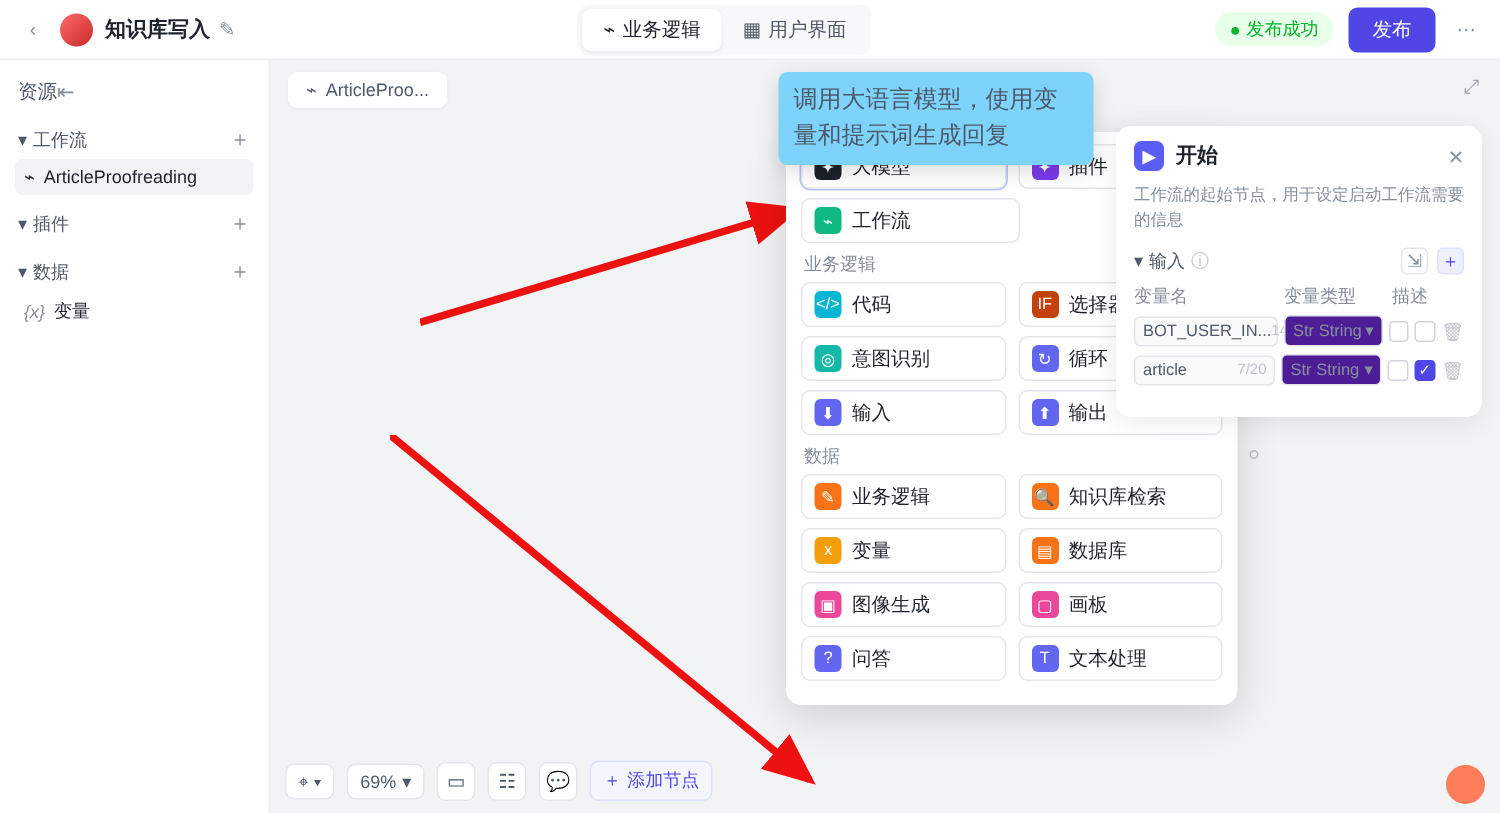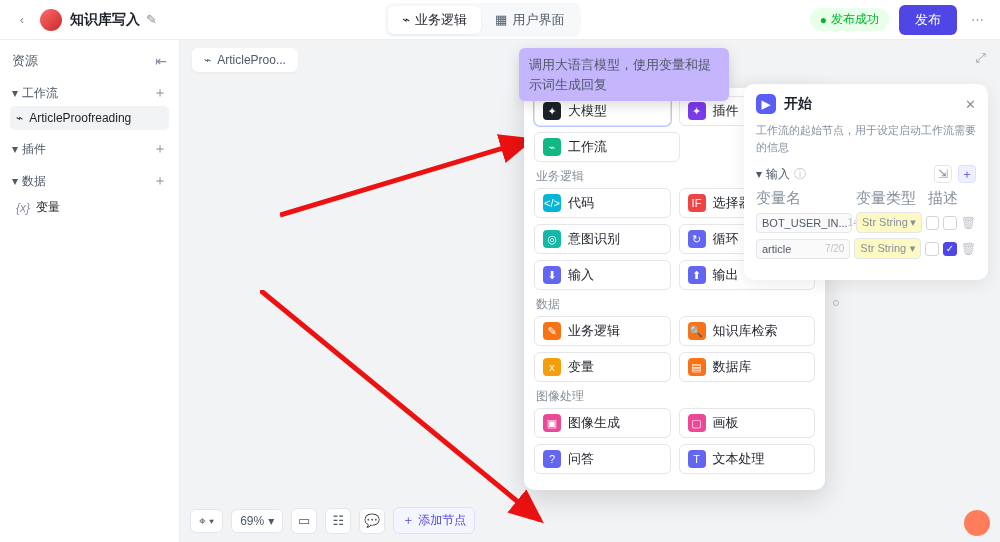--- a/index.html
+++ b/index.html
@@ -13,35 +13,35 @@
 .center-tabs{margin:0 auto;display:flex;background:#f7f8fa;border-radius:8px;padding:3px}
 .ctab{padding:5px 14px;border-radius:6px;font-size:13px;color:#4e5969;display:flex;align-items:center;gap:5px;cursor:pointer}
 .ctab.active{background:#fff;color:#1d2129;box-shadow:0 1px 3px rgba(0,0,0,.06)}
 .top-right{display:flex;align-items:center;gap:10px}
 .badge-success{color:#00b42a;background:#e8ffea;border-radius:14px;padding:3px 10px;font-size:12px;display:flex;align-items:center;gap:4px}
 .btn-primary{background:#4f46e5;color:#fff;border:none;border-radius:6px;padding:6px 16px;font-size:13px;cursor:pointer}
 .dots{color:#86909c;cursor:pointer;padding:0 4px}
 
 .layout{display:flex;height:calc(100% - 40px)}
 .sidebar{width:180px;background:#fff;border-right:1px solid #eee;padding:8px 10px}
-.sb-head{display:flex;align-items:center;justify-content:space-between;padding:4px 2px;color:#4e5969;font-size:13px}
+.sb-head{display:flex;align-items:center;padding:4px 2px;color:#4e5969;font-size:13px}
 .sb-section{margin-top:6px}
 .sb-title{display:flex;align-items:center;justify-content:space-between;color:#4e5969;font-size:12px;padding:4px 2px;cursor:pointer}
 .sb-title .left{display:flex;align-items:center;gap:4px}
 .sb-item{display:flex;align-items:center;gap:6px;padding:5px 6px;border-radius:5px;font-size:12px;color:#1d2129;cursor:pointer}
 .sb-item.active{background:#f2f3f5}
 .sb-empty{color:#c9cdd4;text-align:center;padding:22px 0;font-size:12px}
 .plus{color:#86909c;cursor:pointer;font-size:14px}
 
 .canvas{flex:1;position:relative;background:#f2f3f5}
 .tab-chip{position:absolute;top:8px;left:12px;background:#fff;border-radius:6px;padding:5px 12px;font-size:12px;color:#4e5969;display:flex;align-items:center;gap:6px;box-shadow:0 1px 3px rgba(0,0,0,.04)}
 .expand-ico{position:absolute;top:10px;right:14px;color:#9aa3af;cursor:pointer}
 
 .nodepanel{position:absolute;top:48px;left:344px;width:301px;background:#fff;border-radius:10px;box-shadow:0 8px 28px rgba(0,0,0,.15);padding:8px 10px 10px}
-.tooltip{position:absolute;top:-40px;left:-5px;background:#c4b5fd;border-radius:6px;box-shadow:0 4px 14px rgba(0,0,0,.14);padding:7px 10px;font-size:13px;color:#4e5969;line-height:1.5;max-width:210px}
+.tooltip{position:absolute;top:-40px;left:-5px;background:#7dd3fc;border-radius:6px;box-shadow:0 4px 14px rgba(0,0,0,.14);padding:7px 10px;font-size:16px;color:#4e5969;line-height:1.5;max-width:210px}
 .np-row{display:flex;gap:8px;margin-bottom:6px}
 .np-item{flex:1;border:1px solid #e5e6eb;border-radius:6px;padding:5px 8px;display:flex;align-items:center;gap:7px;font-size:13px;cursor:pointer;background:#fff}
 .np-item.highlight{box-shadow:0 0 0 1px #bcc4ff}
 .np-cat{font-size:12px;color:#86909c;margin:5px 0 3px 2px}
 .icon{width:18px;height:18px;border-radius:4px;display:flex;align-items:center;justify-content:center;color:#fff;font-size:11px;flex-shrink:0}
 
 .bottombar{position:absolute;bottom:8px;left:10px;display:flex;align-items:center;gap:8px}
 .bb-btn{background:#fff;border:1px solid #e5e6eb;border-radius:6px;padding:4px 8px;font-size:12px;color:#4e5969;display:flex;align-items:center;gap:4px;cursor:pointer}
 .bb-icon{width:26px;height:26px;background:#fff;border:1px solid #e5e6eb;border-radius:6px;display:flex;align-items:center;justify-content:center;color:#4e5969;cursor:pointer}
 .bb-add{color:#4f46e5;border-color:#dbe1ff;background:#f4f6ff}
@@ -49,27 +49,27 @@
 .rightpanel{position:absolute;top:44px;right:12px;width:244px;background:#fff;border-radius:10px;box-shadow:0 4px 18px rgba(0,0,0,.08);padding:10px 12px 16px}
 .rp-head{display:flex;align-items:center;justify-content:space-between}
 .rp-title{display:flex;align-items:center;gap:8px;font-size:14px;font-weight:600}
 .rp-ico{width:20px;height:20px;border-radius:5px;background:#5b5ef4;display:flex;align-items:center;justify-content:center;color:#fff;font-size:11px}
 .rp-desc{font-size:11px;color:#86909c;margin:8px 0 10px;line-height:1.5}
 .rp-sechead{display:flex;align-items:center;justify-content:space-between;font-size:12px;color:#4e5969;margin-bottom:6px}
 .rp-sechead .left{display:flex;align-items:center;gap:4px}
 .rp-actions{display:flex;gap:6px}
 .rp-actbtn{width:18px;height:18px;border:1px solid #e5e6eb;border-radius:4px;display:flex;align-items:center;justify-content:center;font-size:12px;color:#86909c;cursor:pointer}
 .rp-actbtn.plus{background:#eef0ff;color:#4f46e5;border-color:#dbe1ff}
-.rp-cols{display:flex;font-size:15px;color:#86909c;margin:6px 0 4px}
+.rp-cols{display:flex;font-size:12px;color:#86909c;margin:6px 0 4px}
 .rp-cols span:nth-child(1){width:100px}
 .rp-cols span:nth-child(2){width:72px}
 .rp-row{display:flex;align-items:center;gap:4px;margin-bottom:5px}
 .rp-name{width:96px;border:1px solid #e5e6eb;border-radius:4px;padding:3px 5px;font-size:11px;color:#4e5969;display:flex;justify-content:space-between;align-items:center;background:#fafafa}
 .rp-name .cnt{color:#c0c4cc;font-size:10px}
-.rp-type{width:68px;border:1px solid #e5e6eb;border-radius:4px;padding:3px 5px;font-size:11px;color:#86909c;display:flex;justify-content:space-between;background:#fef9c3}
+.rp-type{width:68px;border:1px solid #e5e6eb;border-radius:4px;padding:3px 5px;font-size:11px;color:#86909c;display:flex;justify-content:space-between;align-items:center;background:#4c1d95}
 .rp-chk{width:14px;height:14px;border:1px solid #d0d3d9;border-radius:3px;cursor:pointer}
 .rp-chk.on{background:#4f46e5;border-color:#4f46e5;color:#fff;display:flex;align-items:center;justify-content:center;font-size:10px}
 .rp-del{color:#c0c4cc;cursor:pointer;font-size:12px}
 
 .arrow{position:absolute;pointer-events:none}
 .avatar-fab{position:absolute;bottom:6px;right:10px;width:26px;height:26px;border-radius:50%;background:#ff7d5a}
 
 .connector{position:absolute;top:221px;left:648px;width:92px;height:2px;background:#5b5ef4}
 .connector:before{content:"";position:absolute;left:-4px;top:-3px;width:8px;height:8px;border-radius:50%;background:#5b5ef4}
 .connector:after{content:"";position:absolute;right:-1px;top:-4px;border-left:8px solid #5b5ef4;border-top:5px solid transparent;border-bottom:5px solid transparent}
@@ -193,21 +193,21 @@
           </div>
         <div style="flex:1"></div>
       </div>
       <div class="np-cat">业务逻辑</div>
       <div class="np-row">
         <div class="np-item">
             <span class="icon" style="background:#06b6d4">&lt;/&gt;</span>
             <span>代码</span>
           </div>
         <div class="np-item">
-            <span class="icon" style="background:#ef4444">IF</span>
+            <span class="icon" style="background:#c2410c">IF</span>
             <span>选择器</span>
           </div>
       </div>
       <div class="np-row">
         <div class="np-item">
             <span class="icon" style="background:#14b8a6">◎</span>
             <span>意图识别</span>
           </div>
         <div class="np-item">
             <span class="icon" style="background:#6366f1">↻</span>
@@ -238,21 +238,20 @@
       <div class="np-row">
         <div class="np-item">
             <span class="icon" style="background:#f59e0b">x</span>
             <span>变量</span>
           </div>
         <div class="np-item">
             <span class="icon" style="background:#f97316">▤</span>
             <span>数据库</span>
           </div>
       </div>
-      <div class="np-cat">图像处理</div>
       <div class="np-row">
         <div class="np-item">
             <span class="icon" style="background:#ec4899">▣</span>
             <span>图像生成</span>
           </div>
         <div class="np-item">
             <span class="icon" style="background:#ec4899">▢</span>
             <span>画板</span>
           </div>
       </div>

